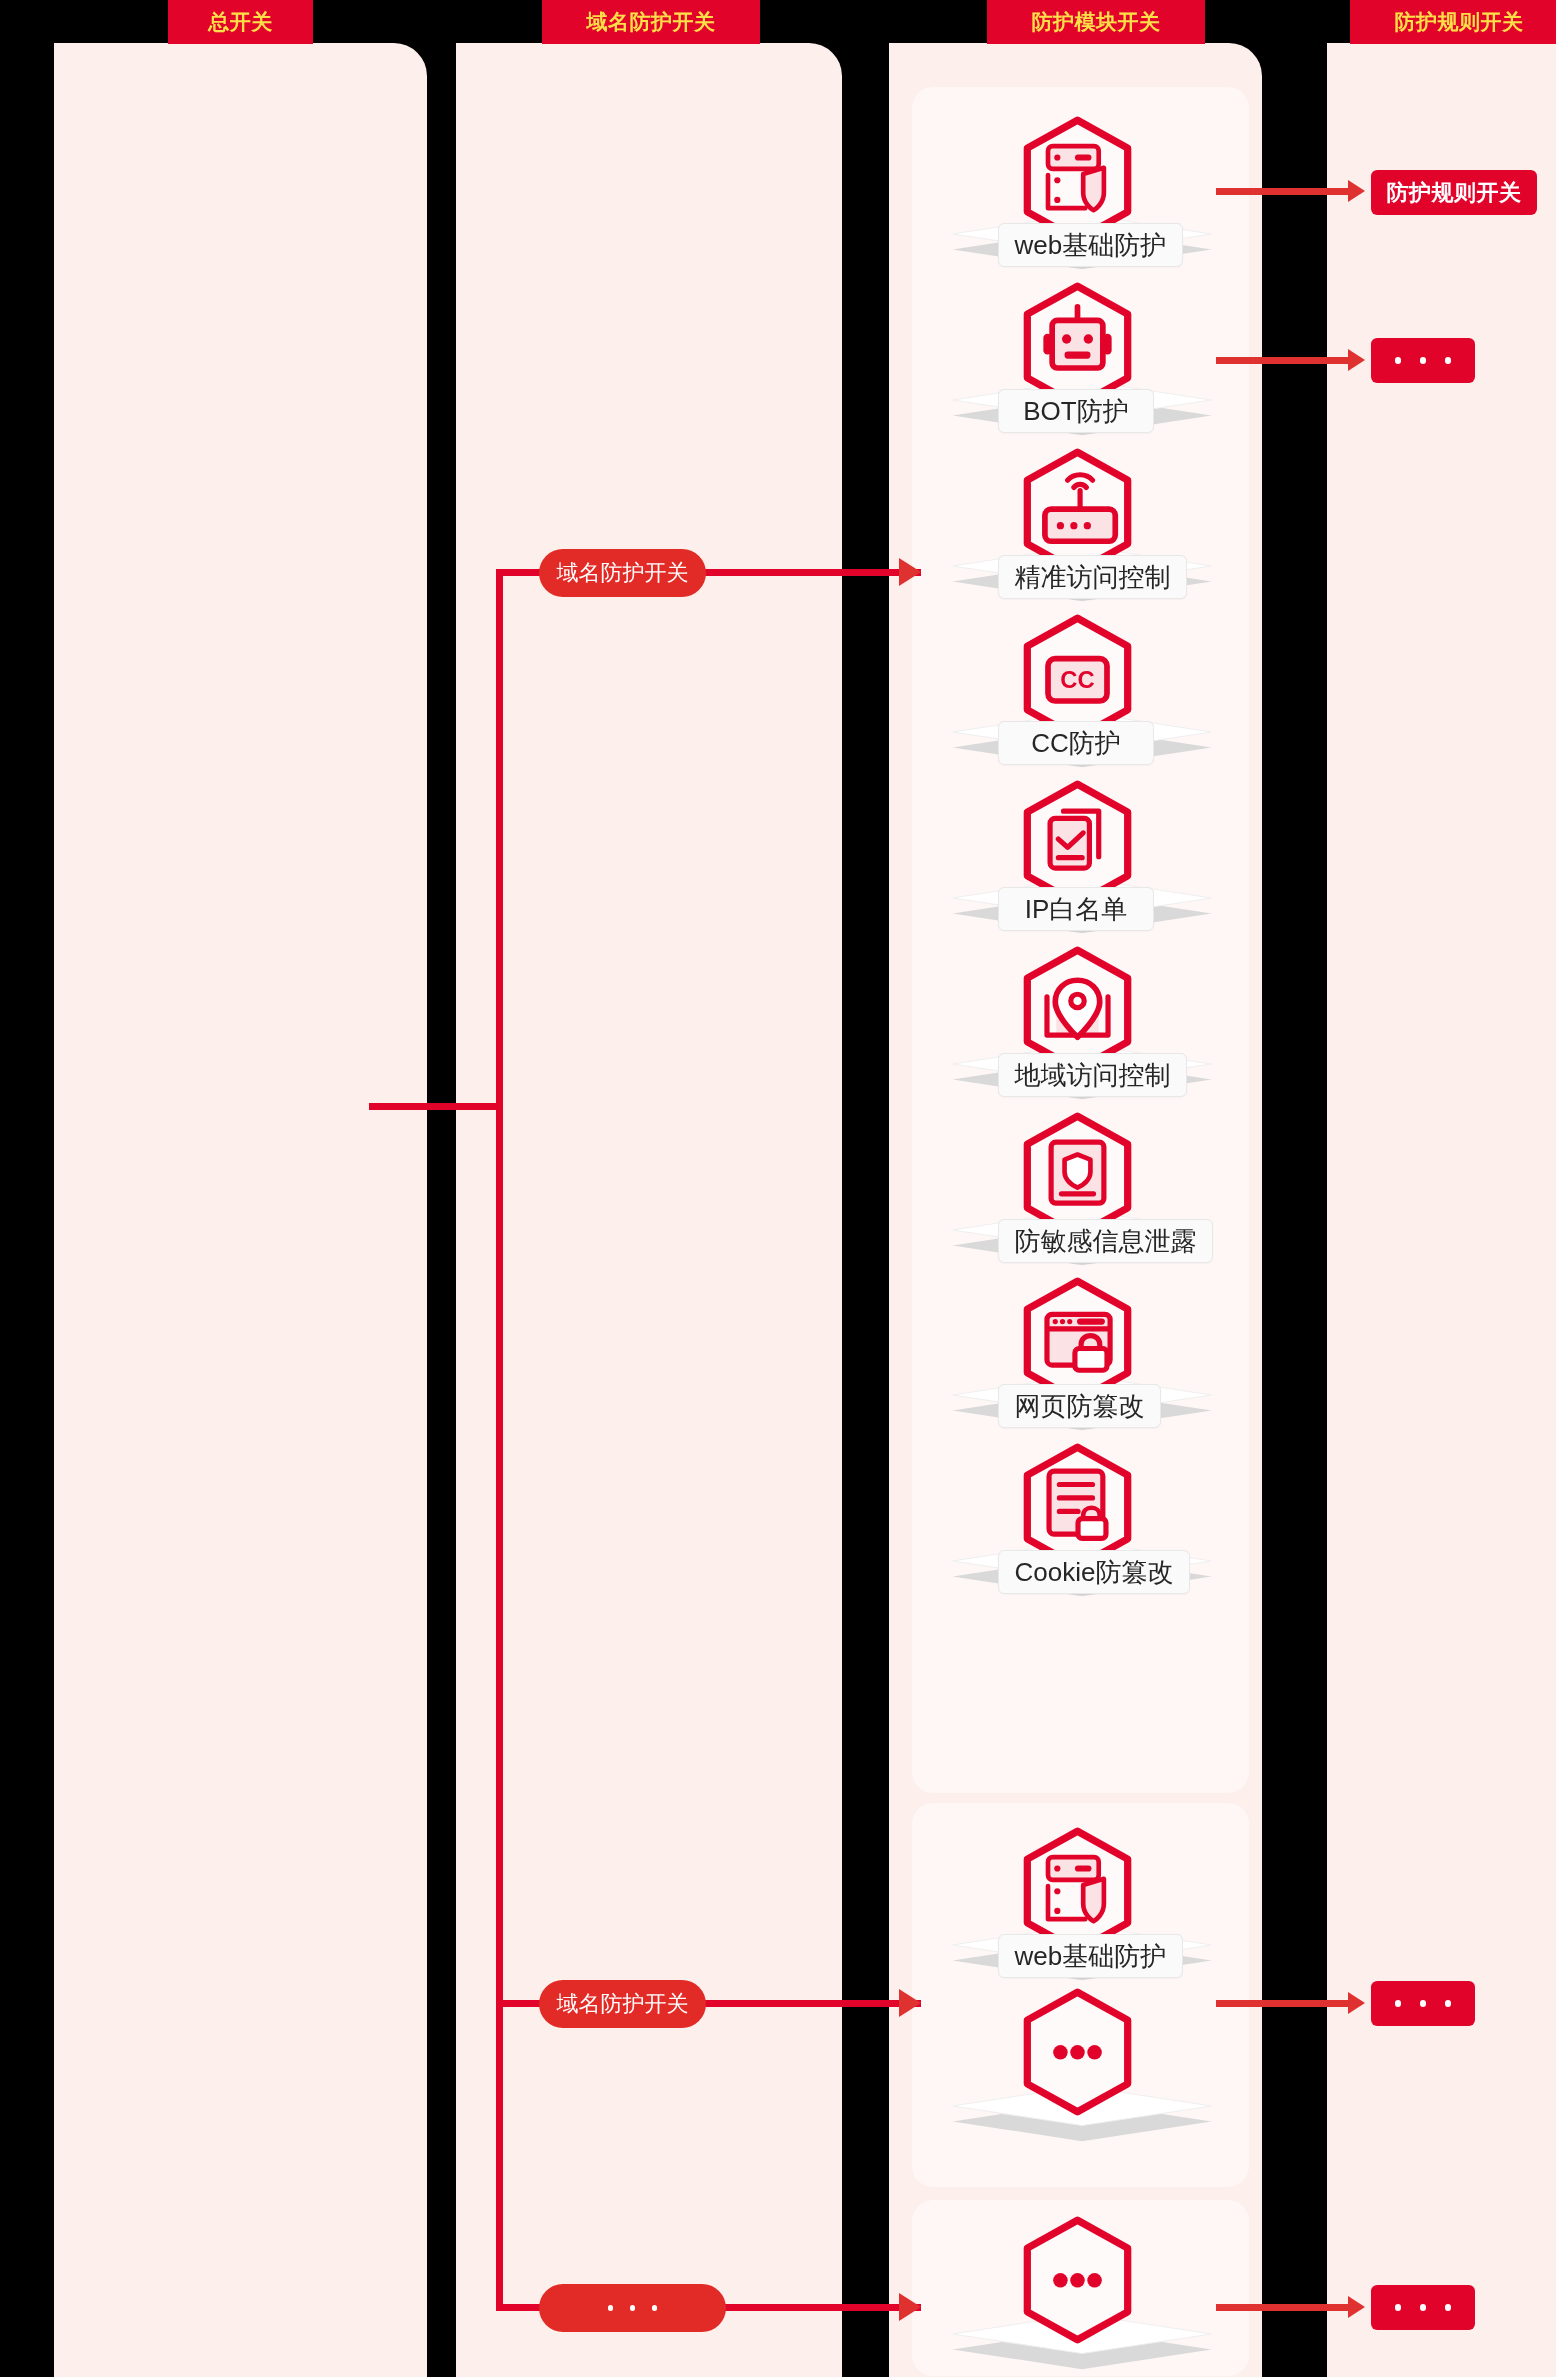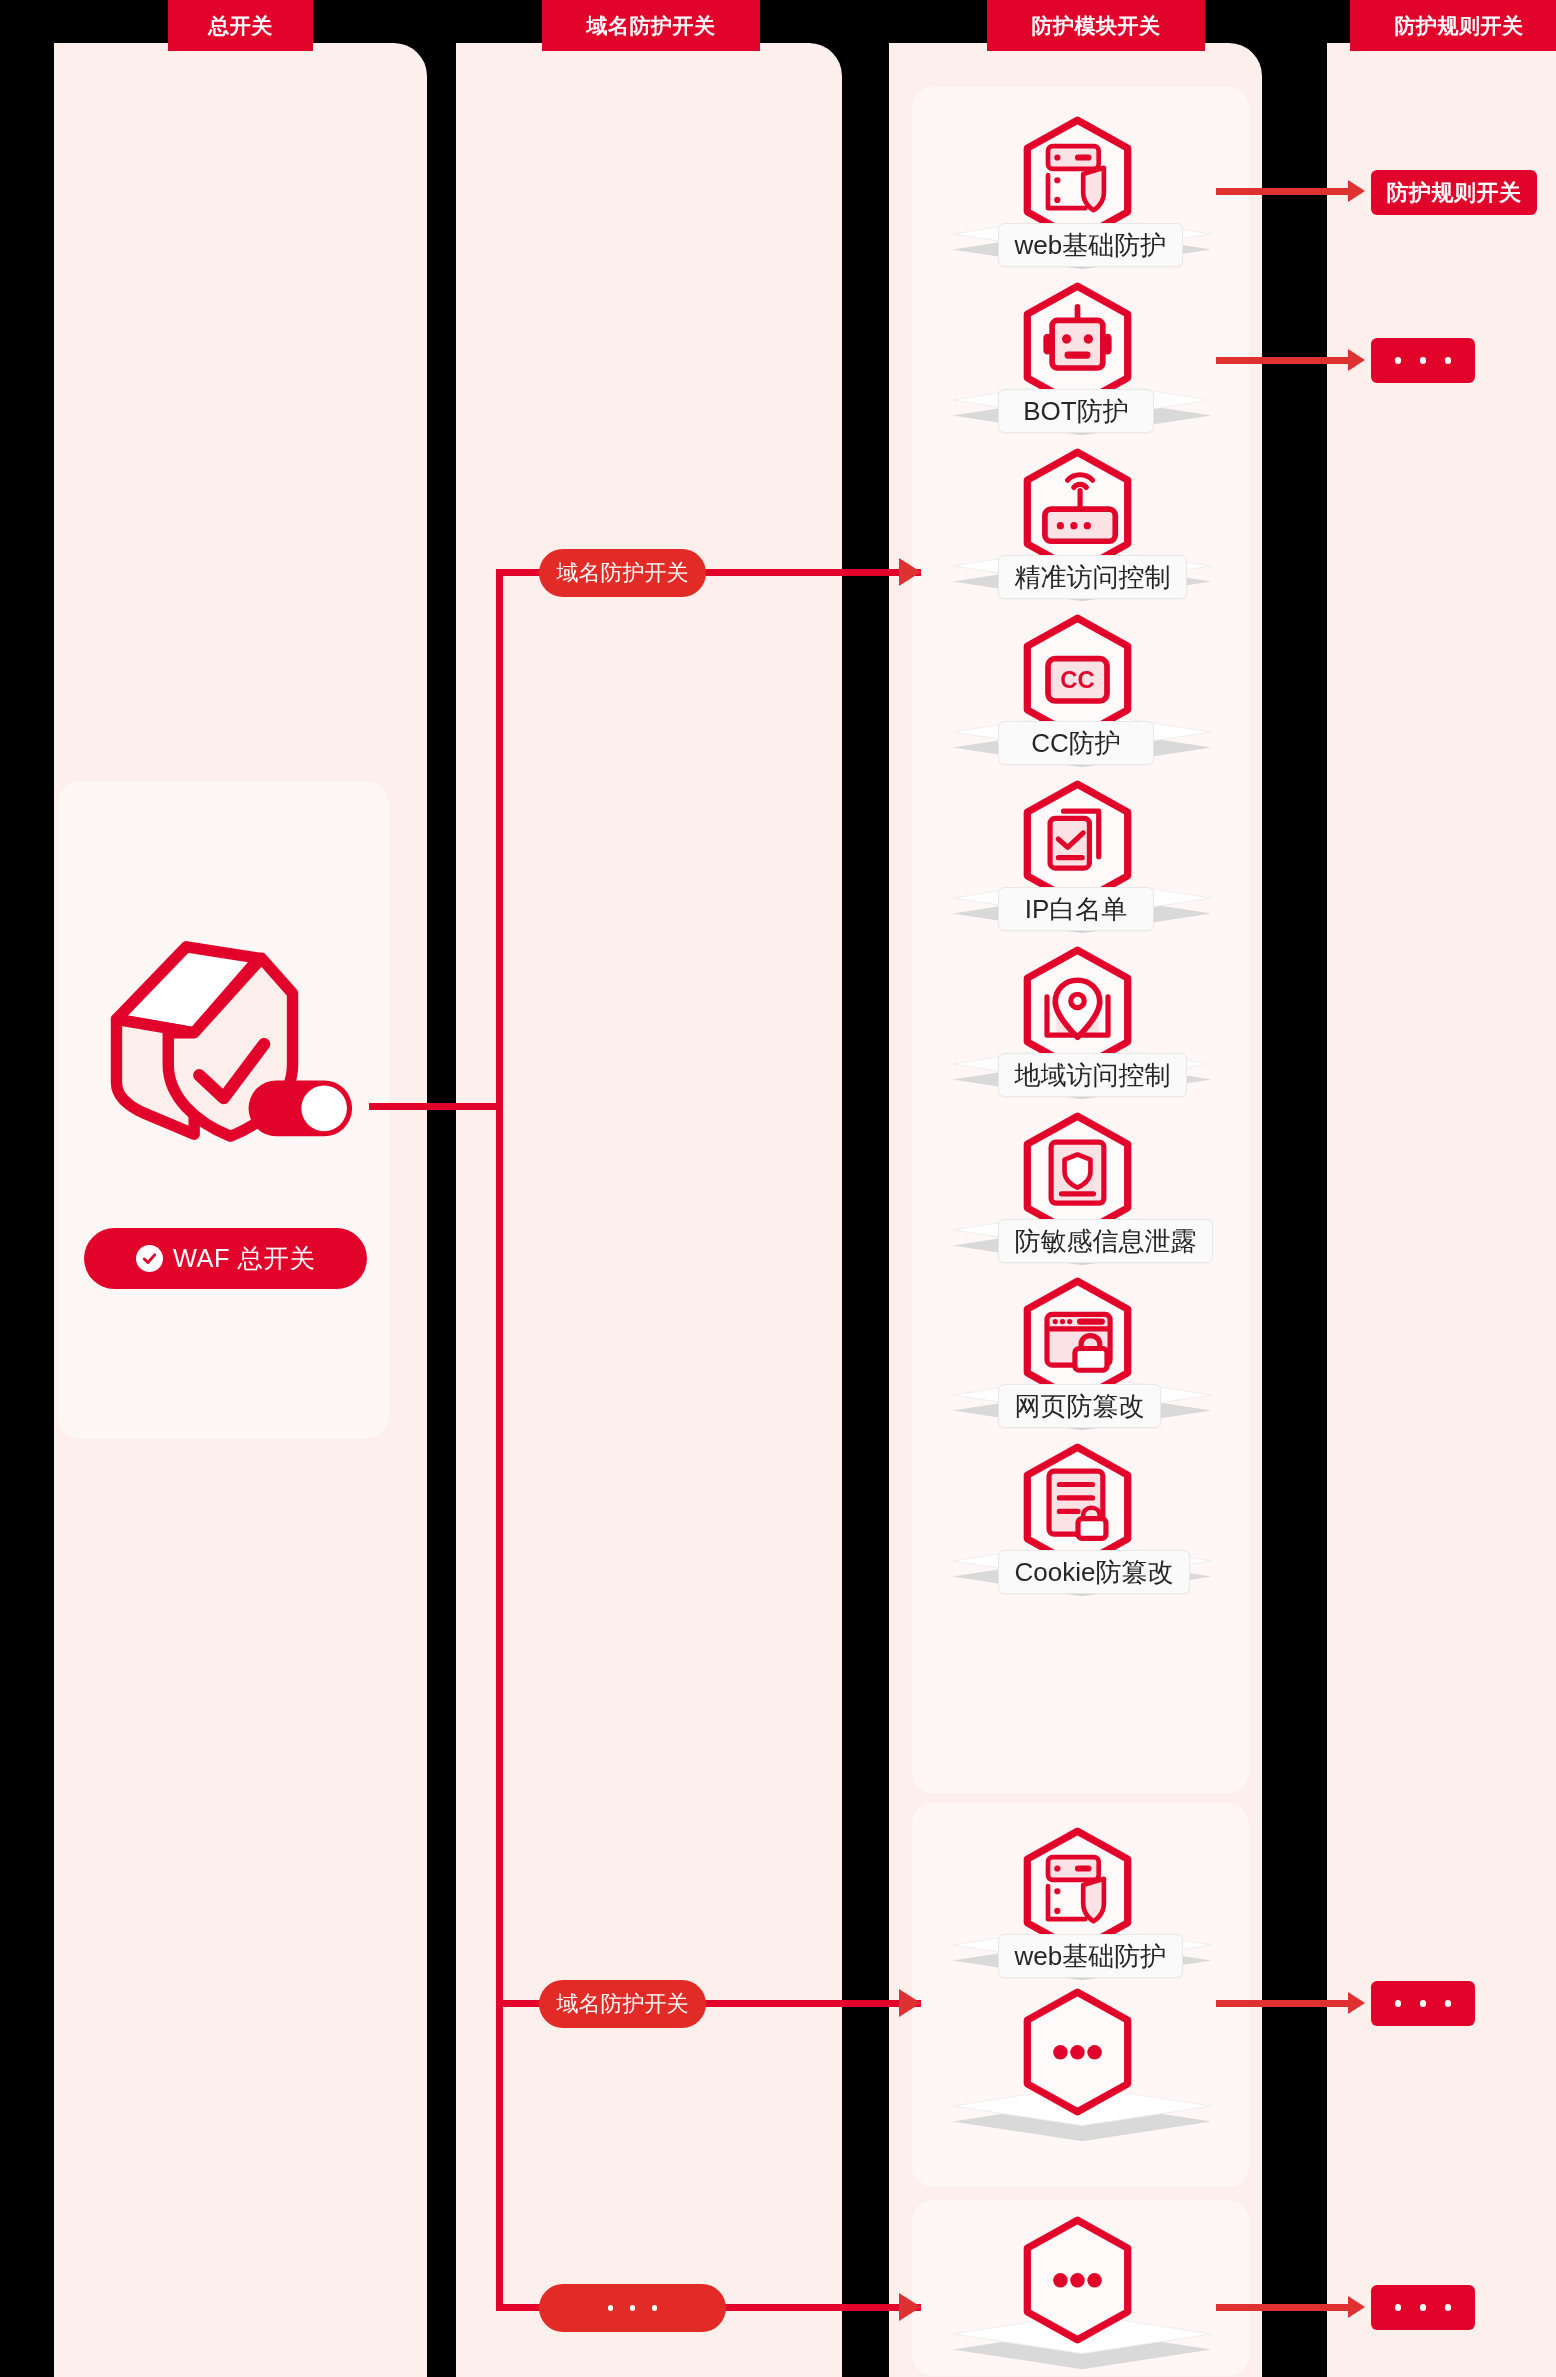--- a/index.html
+++ b/index.html
@@ -18,24 +18,24 @@
     border-radius: 0 33px 0 0;
   }
   .col.c1 { left: 54px;  top: 43px;  width: 373px;  height: 2335px; }
   .col.c2 { left: 456px;  top: 43px;  width: 386px;  height: 2335px; }
   .col.c3 { left: 889px; top: 43px;  width: 373px;  height: 2335px; }
   .col.c4 { left: 1327px; top: 43px;  width: 229px;  height: 2335px; }
   .col.c4 { border-radius: 0; }
 
   
   .col-head {
-    position: absolute; top: 0; height: 51px;
+    position: absolute; top: 0; height: 44px;
     display: flex; align-items: center; justify-content: center;
     background: #E2032B;
-    color: #ffffff;
+    color: #fde047;
     font-size: 21px; font-weight: 700; letter-spacing: 0.5px;
     white-space: nowrap;
     z-index: 30;
   }
   .col-head.h1 { left: 168px;  width: 145px; }
   .col-head.h2 { left: 542px; width: 218px; }
   .col-head.h3 { left: 975px; width: 218px; margin-left: 12px; }
   .col-head.h4 { left: 1350px; width: 218px; }
 
   
@@ -138,47 +138,20 @@
   <div class="col c1"></div>
   <div class="col c2"></div>
   <div class="col c3"></div>
   <div class="col c4"></div>
 
   <div class="col-head h1">总开关</div>
   <div class="col-head h2">域名防护开关</div>
   <div class="col-head h3">防护模块开关</div>
   <div class="col-head h4">防护规则开关</div>
 
-  <div class="waf-card">
-    <div class="waf-icon-wrap">
-      <svg viewBox="0 0 560 420" width="290" height="218">
-
-        <path d="M55 170 L190 30 L330 52 L205 196 Z" fill="#FFFFFF" stroke="#E2032B" stroke-width="22" stroke-linejoin="round" stroke-linecap="round"></path>
-        <path d="M55 170 L55 292 C55 318 78 338 110 352 L205 392 L205 196 Z" fill="#FDEFEC" stroke="#E2032B" stroke-width="22" stroke-linejoin="round" stroke-linecap="round"></path>
-
-        <path d="M205 196 L335 52 L395 120 L395 258 C395 318 345 368 275 396
-                 C205 368 155 318 155 258 L155 196 Z" fill="#FDEFEC" stroke="#E2032B" stroke-width="22" stroke-linejoin="round" stroke-linecap="round"></path>
-        <path d="M215 278 L262 322 L340 218" fill="none" stroke="#E2032B" stroke-width="24" stroke-linecap="round" stroke-linejoin="round"></path>
-
-        <g>
-          <rect x="310" y="288" width="200" height="108" rx="54" fill="#E2032B"></rect>
-          <circle cx="456" cy="342" r="44" fill="#FFFFFF"></circle>
-        </g>
-      </svg>
-    </div>
-
-    <div class="waf-badge">
-      <span class="chk">
-        <svg viewBox="0 0 52 52" width="21" height="21">
-          <path d="M13 27 L22 36 L39 17" fill="none" stroke="#E2032B" stroke-width="7" stroke-linecap="round" stroke-linejoin="round"></path>
-        </svg>
-      </span>
-      <span class="txt">WAF  总开关</span>
-    </div>
-  </div>
 
   <div class="group-box g1"></div>
   <div class="group-box g2"></div>
   <div class="group-box g3"></div>
 
   <div class="node" style="left:912px; top:119px;">
     <svg class="plate" viewBox="0 0 560 165">
       <polygon points="30,122 280,160 530,122 280,84" fill="#D9D9D9"></polygon>
       <polygon points="30,92 280,130 530,92 280,54" fill="#FFFFFF" stroke="#EFEFEF" stroke-width="2"></polygon>
     </svg>

